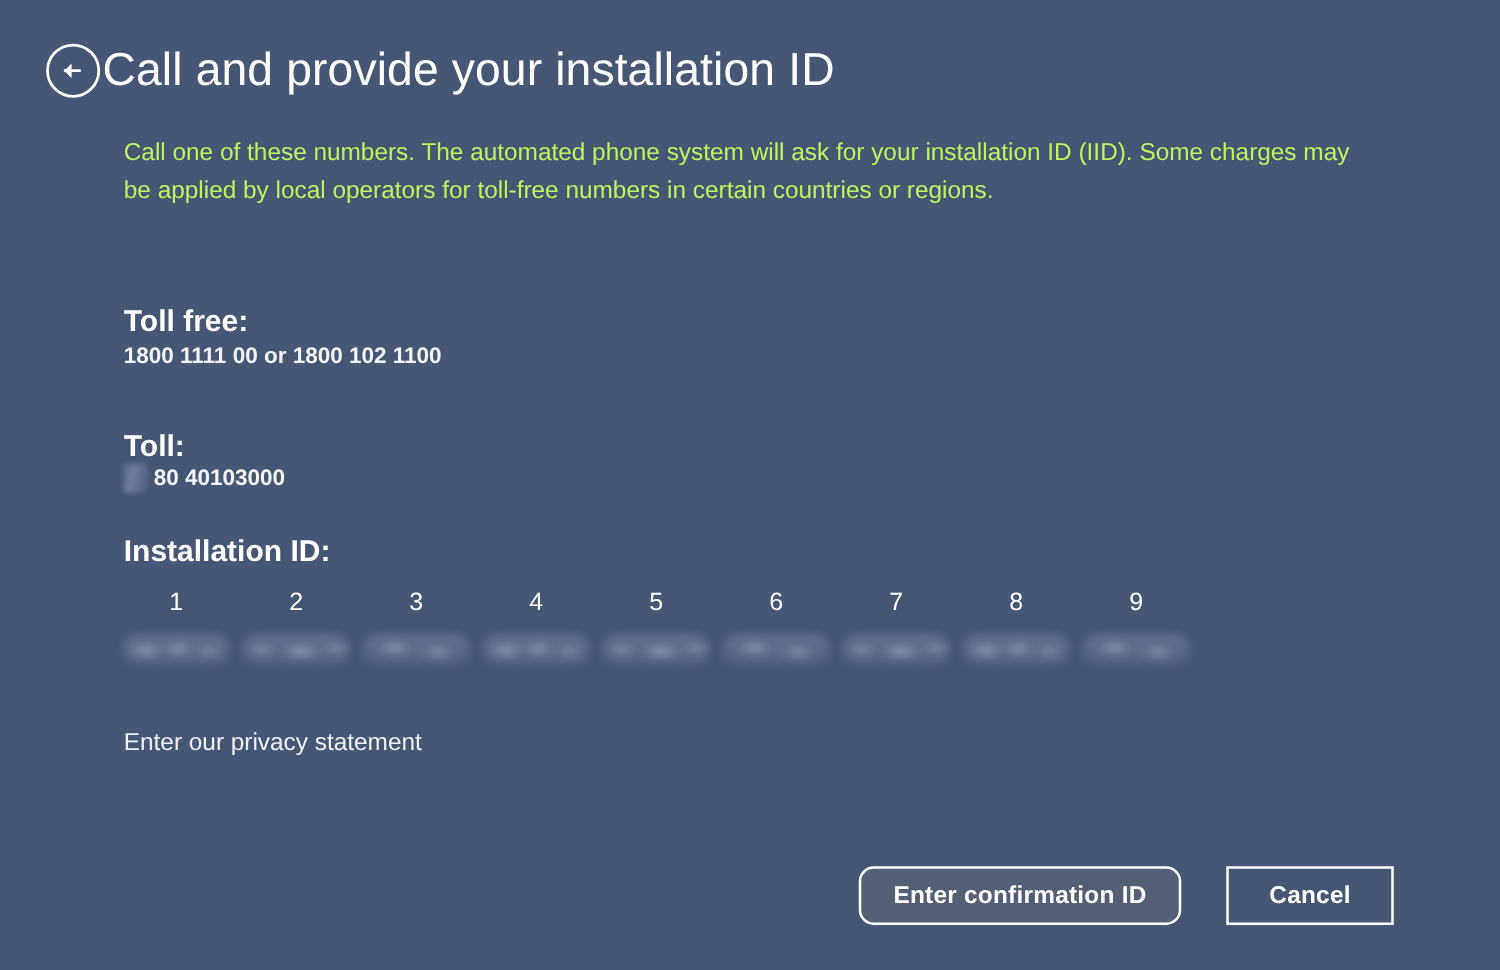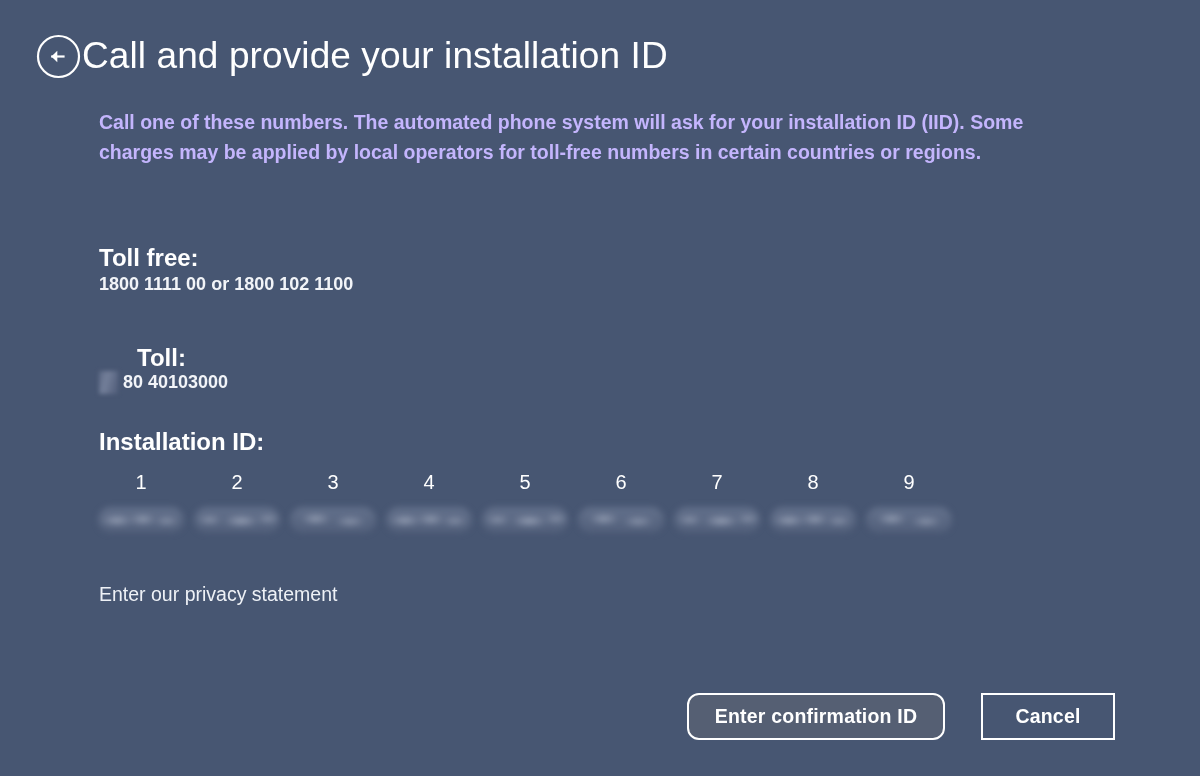--- a/index.html
+++ b/index.html
@@ -50,22 +50,22 @@
   }
 
   
   .intro {
     position: absolute;
     left: 99px;
     top: 107px;
     width: 985px;
     font-size: 19.5px;
     line-height: 30px;
-    font-weight: 700;
-    color: #c4b5fd;
+    font-weight: 400;
+    color: #bef264;
   }
 
   
   .block-label {
     position: absolute;
     left: 99px;
     font-size: 24px;
     font-weight: bold;
     color: #ffffff;
     white-space: nowrap;
@@ -73,21 +73,21 @@
   .block-value {
     position: absolute;
     left: 99px;
     font-size: 18px;
     font-weight: 700;
     color: #f2f4f8;
     white-space: nowrap;
   }
   #tollfree-label { top: 244px; }
   #tollfree-value { top: 274px; }
-  #toll-label     { top: 344px; margin-left: 38px; }
+  #toll-label     { top: 344px; }
   #toll-value     { top: 372px; left: 123px; text-align: right; }
 
   
   .redact-box {
     position: absolute;
     left: 99px;
     top: 371px;
     width: 19px;
     height: 23px;
     background: linear-gradient(105deg, #5c6884 0%, #74809a 38%, #606c88 70%, #515d79 100%);

